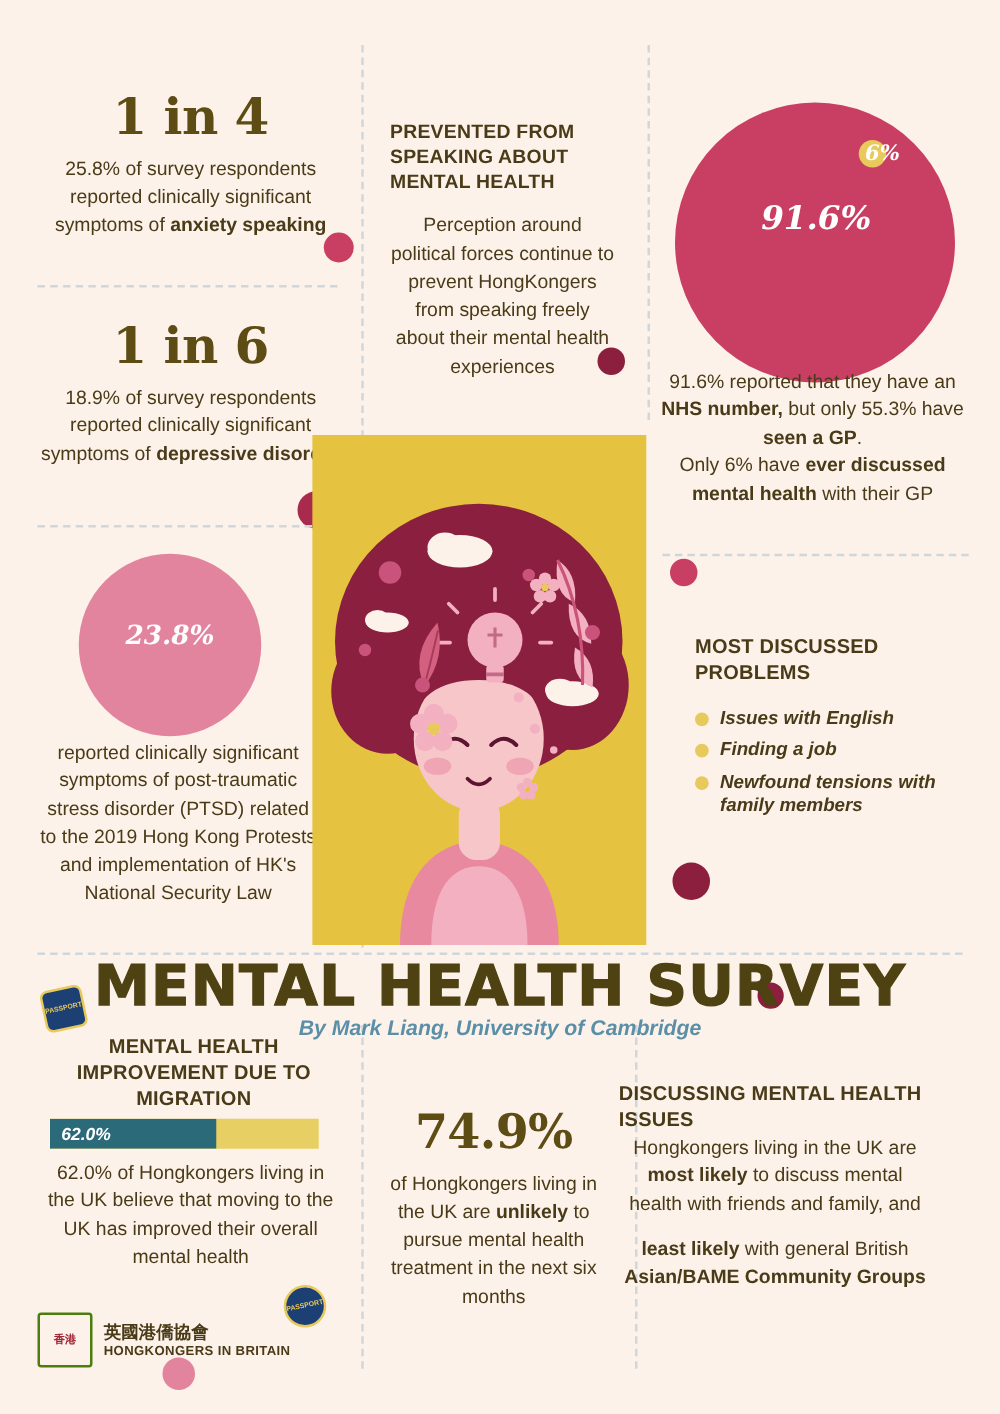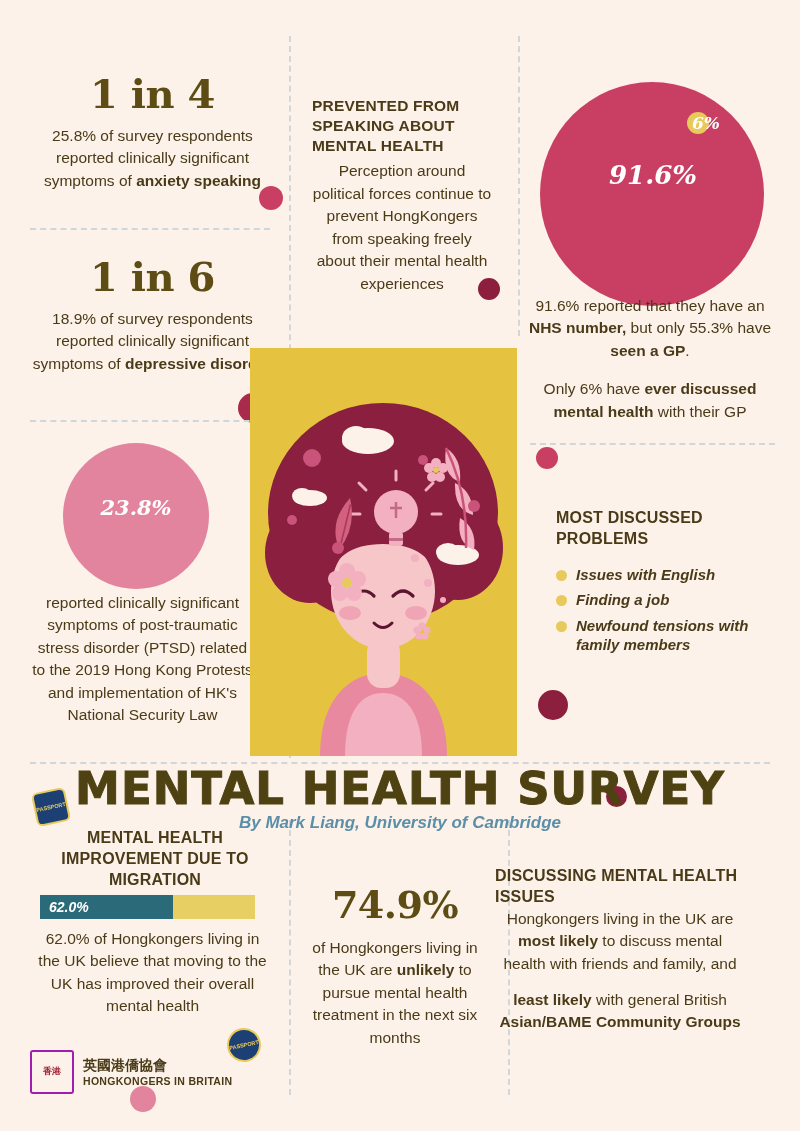--- a/index.html
+++ b/index.html
@@ -100,21 +100,21 @@
   .bar-label {
     color:#ffffff; font-size:14px; font-weight:bold; font-style:italic; padding-left:9px;
   }
 
   
   .illus { position:absolute; left:250px; top:348px; width:267px; height:408px; background:#e5c341; }
 
   
   .logo-wrap { position:absolute; left:30px; top:1050px; display:flex; align-items:center; }
   .logo-mark {
-    width:44px; height:44px; border:2px solid #a21caf; border-radius:3px;
+    width:44px; height:44px; border:2px solid #4d7c0f; border-radius:3px;
     color:#a32638; font-size:9px; display:flex; align-items:center; justify-content:center;
     text-align:center; line-height:1.05; font-weight:bold; flex:0 0 auto;
   }
   .logo-txt { margin-left:9px; }
   .logo-cn { font-size:14px; font-weight:bold; color:#4a3b18; }
   .logo-en { font-size:10.5px; font-weight:bold; color:#4a3b18; letter-spacing:0.3px; }
 
   
   .passport {
     position:absolute; width:34px; height:34px; border-radius:6px; background:#1c3f74;
@@ -156,33 +156,33 @@
 
   <div class="block" style="left:30px;top:253px;width:245px;">
     <div class="big-stat center">1 in 6</div>
     <div class="body-txt center" style="margin-top:8px;">
       <span>18.9% of survey respondents reported clinically significant symptoms of </span><b>depressive disorder</b>
     </div>
   </div>
 
   <div class="block" style="left:312px;top:96px;width:180px;">
     <div class="head-txt" style="font-size:15.5px;">PREVENTED FROM SPEAKING ABOUT MENTAL HEALTH</div>
-    <div class="body-txt center" style="margin-top:4px;">Perception around political forces continue to prevent HongKongers from speaking freely about their mental health experiences</div>
+    <div class="body-txt center" style="margin-top:14px;">Perception around political forces continue to prevent HongKongers from speaking freely about their mental health experiences</div>
   </div>
 
   <div class="circle-chart" style="left:540px;top:82px;width:224px;height:224px;background:#c93f63;"></div>
   <div class="dot" style="left:687px;top:112px;width:22px;height:22px;background:#e8c95c;"></div>
   <div class="pct-label" style="left:578px;top:160px;width:150px;text-align:center;font-size:26px;">91.6%</div>
   <div class="pct-label" style="left:692px;top:113px;width:50px;font-size:17px;color:#ffffff;">6%</div>
 
   <div class="block" style="left:524px;top:295px;width:252px;">
     <div class="body-txt center">
       <span>91.6% reported that they have an </span><b>NHS number,</b><span> but only 55.3% have </span><b>seen a GP</b><span>.</span>
     </div>
-    <div class="body-txt center" style="margin-top:16px;">
+    <div class="body-txt center" style="margin-top:0;">
       <span>Only 6% have </span><b>ever discussed mental health</b><span> with their GP</span>
     </div>
   </div>
 
   <div class="circle-chart" style="left:63px;top:443px;width:146px;height:146px;background:#e3849f;"></div>
   <div class="pct-label" style="left:63px;top:495px;width:146px;text-align:center;font-size:21px;">23.8%</div>
   <div class="body-txt center block" style="left:30px;top:592px;width:225px;">reported clinically significant symptoms of post-traumatic stress disorder (PTSD) related to the 2019 Hong Kong Protests and implementation of HK's National Security Law</div>
 
   <div class="block" style="left:556px;top:508px;width:215px;">
     <div class="head-txt" style="margin-bottom:16px;">MOST DISCUSSED PROBLEMS</div>

